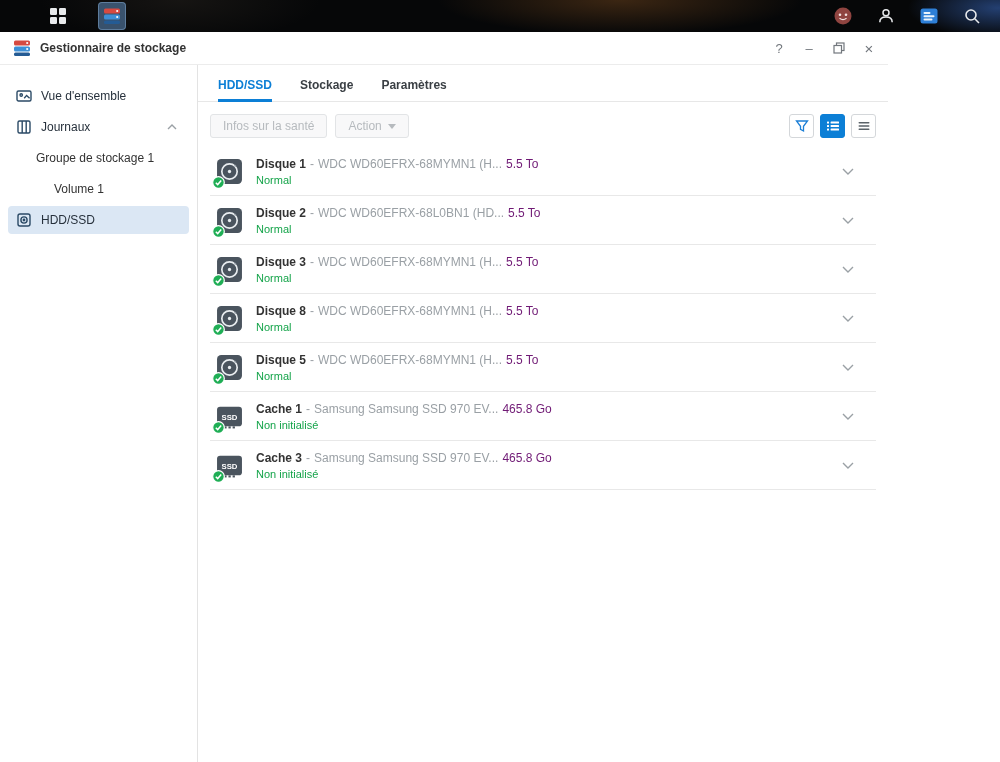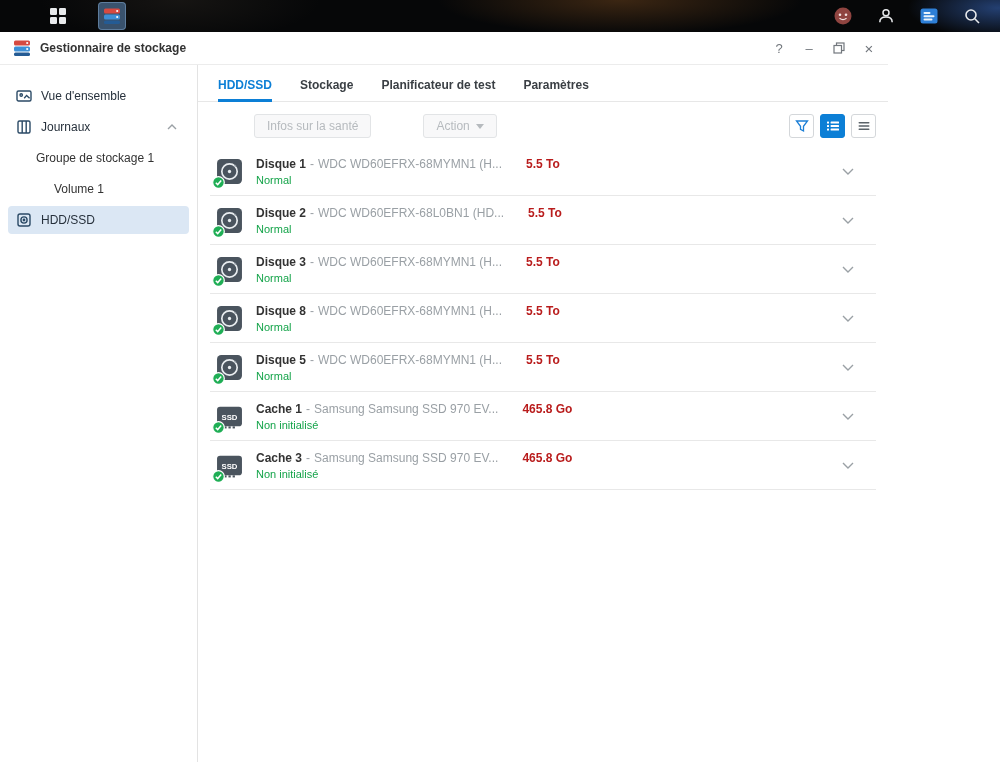--- a/index.html
+++ b/index.html
@@ -51,42 +51,42 @@
   .tabs { height:37px; flex:0 0 37px; display:flex; align-items:stretch;
     padding-left:20px; border-bottom:1px solid #e7e7e7; }
   .tab { display:flex; align-items:center; margin-right:28px; font-size:12px;
     font-weight:bold; color:#3a3f44; cursor:pointer; border-bottom:3px solid transparent;
     margin-bottom:-1px; padding-top:6px; }
   .tab.active { color:#0c7fd6; border-bottom-color:#0c7fd6; }
 
   .toolbar { display:flex; align-items:center; padding:12px 12px 9px 12px; }
   .btn { height:24px; padding:4px 12px; margin-right:8px; font-size:12px;
     border-radius:3px; border:1px solid #d4d7da; background:#f4f5f6; color:#333;
-    display:flex; align-items:center; cursor:pointer; font-family:inherit;margin-left:44px; }
+    display:flex; align-items:center; cursor:pointer; font-family:inherit; }
   .btn.disabled { color:#b6babe; border-color:#e2e4e6; background:#f8f8f9; cursor:default; }
   .btn .caret { margin-left:6px; display:flex; }
   .toolbar-spacer { flex:1; }
   .icon-btn { width:25px; height:24px; margin-left:6px; border-radius:3px;
     border:1px solid #d4d7da; background:#fff; display:flex; align-items:center;
     justify-content:center; cursor:pointer; }
   .icon-btn.primary { background:#0c7fd6; border-color:#0c7fd6; }
 
   
   .disk-list { flex:1; overflow:hidden; padding:0 12px; }
   .disk-row { height:49px; display:flex; align-items:center;
     border-bottom:1px solid #e8e8e8; cursor:pointer; }
   .disk-ic-wrap { position:relative; width:27px; height:27px; margin:0 13px 0 6px; flex:0 0 27px; }
   .disk-ic-wrap svg.face { width:27px; height:27px; display:block; }
   .badge { position:absolute; left:-4px; bottom:-4px; width:13px; height:13px; display:flex; }
   .disk-text { flex:1; min-width:0; }
   .line1 { display:flex; align-items:flex-end; font-size:12px; white-space:nowrap; }
   .d-name { font-weight:bold; color:#333; }
   .d-sep { color:#9aa0a5; margin:0 4px; }
   .d-model { color:#9aa0a5; }
-  .d-size { font-weight:bold; color:#b91c1c; margin-left:24px; }
+  .d-size { font-weight:normal; color:#701a75; margin-left:4px; }
   .line2 { font-size:11px; color:#15a44a; margin-top:3px; }
   .row-chev { margin-right:22px; display:flex; }
 </style>
 </head>
 <body>
 
 <div class="screen">
 
   <div class="taskbar">
     <div class="tb-left">
@@ -212,21 +212,20 @@
           </span>
           <span class="sb-label">HDD/SSD</span>
         </div>
       </div>
 
       <div class="main">
 
         <div class="tabs">
           <div class="tab active">HDD/SSD</div>
           <div class="tab">Stockage</div>
-          <div class="tab">Planificateur de test</div>
           <div class="tab">Paramètres</div>
         </div>
 
         <div class="toolbar">
           <button class="btn disabled">Infos sur la santé</button>
           <button class="btn disabled">
             <span>Action</span>
             <span class="caret">
               <svg width="8" height="5" viewBox="0 0 8 5">
                   <polygon points="0,0 8,0 4,5" fill="#b6babe"></polygon>

